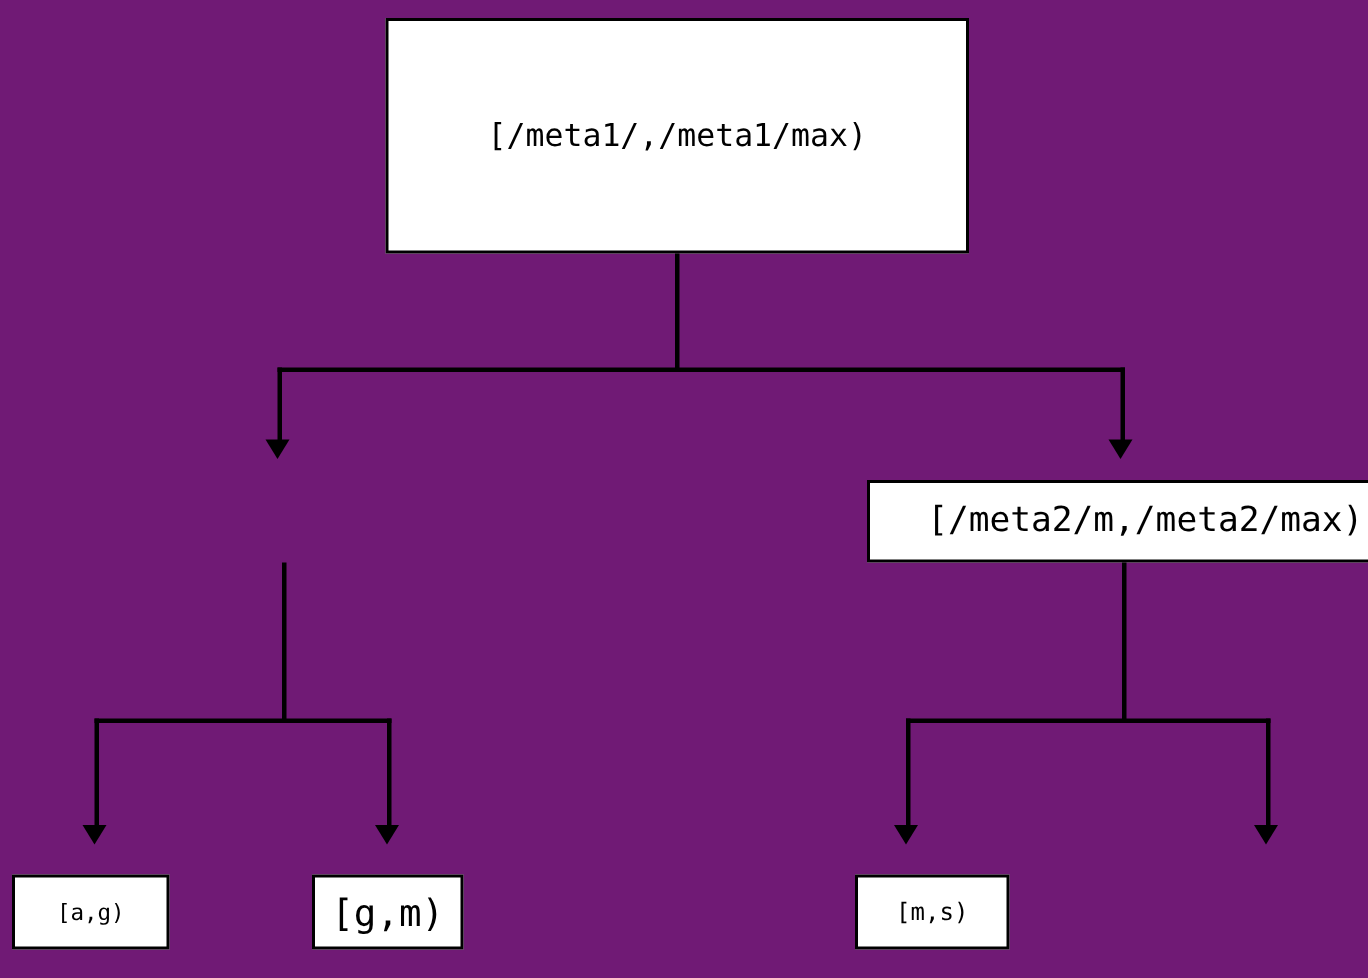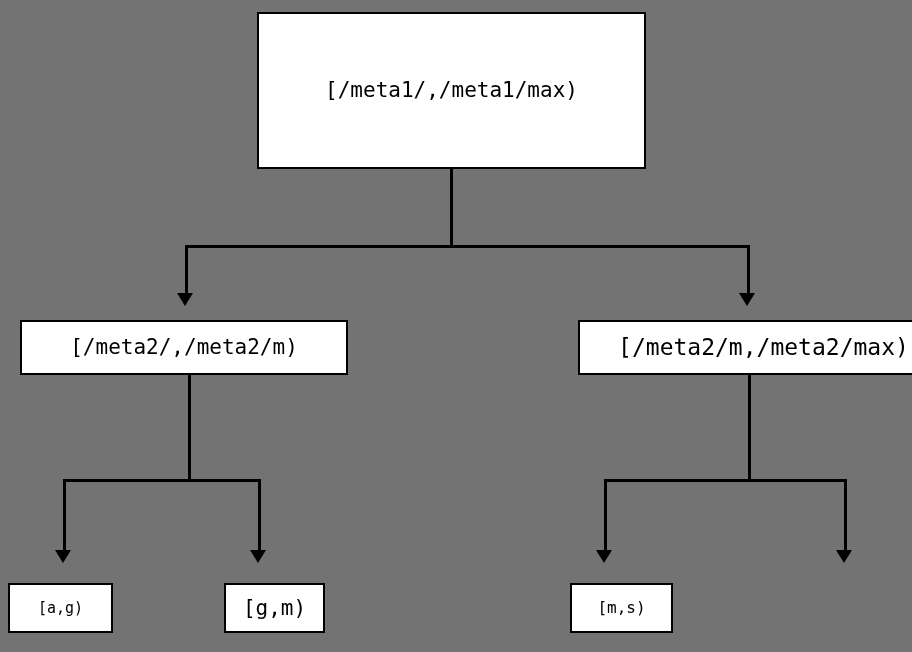--- a/index.html
+++ b/index.html
@@ -8,21 +8,21 @@
     padding: 0;
     background: #ffffff;
   }
   body {
     font-family: "DejaVu Sans Mono", monospace;
   }
   #diagram-root {
     position: relative;
     width: 912px;
     height: 652px;
-    background: #737373;
+    background: #701a75;
     overflow: hidden;
   }
   .node {
     position: absolute;
     box-sizing: border-box;
     background: #ffffff;
     border: 2px solid #000000;
     display: flex;
     align-items: center;
     justify-content: center;
@@ -60,25 +60,25 @@
     font-size: 23px;
   }
   #node-leaf-ag {
     left: 8px;
     top: 583px;
     width: 105px;
     height: 50px;
     font-size: 15px;
   }
   #node-leaf-gm {
-    left: 224px;
+    left: 208px;
     top: 583px;
     width: 101px;
     height: 50px;
-    font-size: 21px;
+    font-size: 25px;
   }
   #node-leaf-ms {
     left: 570px;
     top: 583px;
     width: 103px;
     height: 50px;
     font-size: 16px;
   }
   #node-leaf-smax {
     left: 778px;
@@ -119,23 +119,20 @@
   <div class="edge-v" style="left:450px; top:169px; height:78px;"></div>
 
   <div class="edge-h" style="left:185px; top:245px; width:565px;"></div>
 
   <div class="edge-v" style="left:185px; top:245px; height:50px;"></div>
   <div class="arrowhead" style="left:177px; top:293px;"></div>
 
   <div class="edge-v" style="left:747px; top:245px; height:50px;"></div>
   <div class="arrowhead" style="left:739px; top:293px;"></div>
 
-  <div class="node" id="node-meta2-low">
-    <span class="node-label">[/meta2/,/meta2/m)</span>
-  </div>
 
   <div class="node" id="node-meta2-high">
     <span class="node-label">[/meta2/m,/meta2/max)</span>
   </div>
 
   <div class="edge-v" style="left:188px; top:375px; height:106px;"></div>
   <div class="edge-h" style="left:63px; top:479px; width:198px;"></div>
 
   <div class="edge-v" style="left:63px; top:479px; height:73px;"></div>
   <div class="arrowhead" style="left:55px; top:550px;"></div>

